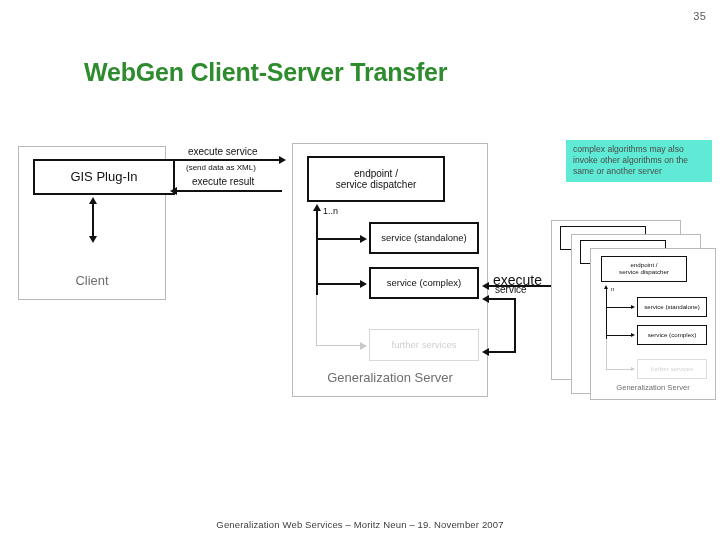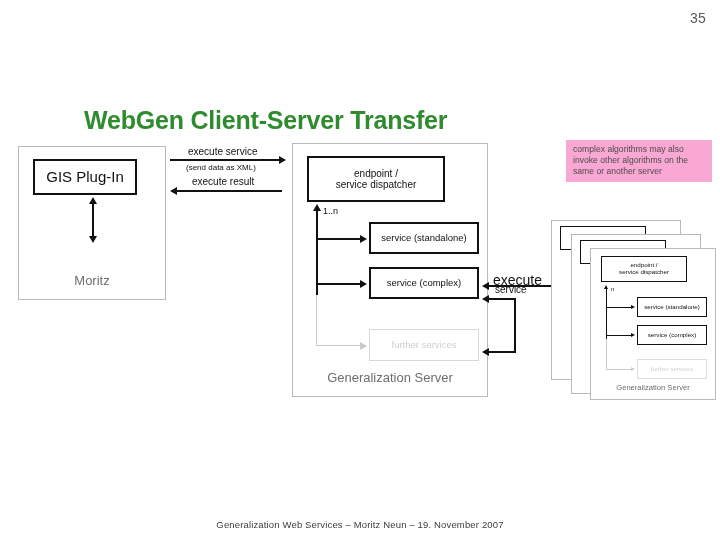--- a/index.html
+++ b/index.html
@@ -14,34 +14,33 @@
     overflow: hidden;
     font-family: "Liberation Sans", sans-serif;
     color: #1a1a1a;
   }
 
   
   #slide-number {
     position: absolute;
     right: 14px;
     top: 10px;
-    font-size: 14px;
+    font-size: 11px;
     color: #5a5a5a;
     letter-spacing: 0.2px;
   }
   #slide-title {
     position: absolute;
     left: 84px;
     top: 58px;
     font-size: 25px;
     font-weight: bold;
     color: #2e8b2e;
     letter-spacing: -0.2px;
     white-space: nowrap;
-    margin-top: 48px;
   }
   #slide-footer {
     position: absolute;
     left: 0;
     right: 0;
     top: 519px;
     text-align: center;
     font-size: 9.5px;
     color: #3d3d3d;
     letter-spacing: 0.15px;
@@ -103,21 +102,21 @@
   }
 
   
   #note-box {
     position: absolute;
     left: 566px;
     top: 140px;
     width: 146px;
     padding: 4px 6px 5px 7px;
     box-sizing: border-box;
-    background: #f9a8d4;
+    background: #5eead4;
     color: #4c4c4c;
     font-size: 8.6px;
     line-height: 1.28;
   }
 
   
   .mini-panel { position: absolute; background:#fff; border:1px solid #b9b9b9; box-sizing:border-box; }
   .mini-box {
     position: absolute; box-sizing: border-box; background:#fff;
     border: 1.6px solid #111; display:flex; align-items:center;
@@ -133,30 +132,30 @@
   .mini-ah-u { border-left:2.5px solid transparent; border-right:2.5px solid transparent; border-bottom:4.5px solid #111; }
 </style>
 </head>
 <body>
 
 <div id="slide-number">35</div>
 <div id="slide-title">WebGen Client-Server Transfer</div>
 <div id="slide-footer">Generalization Web Services – Moritz Neun – 19. November 2007</div>
 
 <div class="panel" style="left:18px; top:146px; width:148px; height:154px;">
-  <div class="nodebox" style="left:14px; top:12px; width:104px; height:36px; font-size:15px;">
+  <div class="nodebox" style="left:14px; top:12px; width:142px; height:36px; font-size:13px;">
     <span>GIS Plug-In</span>
   </div>
 
   <div class="line" style="left:73px; top:56px; width:1.6px; height:34px;"></div>
   <div class="ah ah-u" style="left:69.8px; top:50px;"></div>
   <div class="ah ah-d" style="left:69.8px; top:89px;"></div>
 
 
-  <div class="panel-label" style="top:126px; font-size:13px;">Moritz</div>
+  <div class="panel-label" style="top:126px; font-size:13px;">Client</div>
 </div>
 
 <div class="edge-label" style="left:188px; top:146px; font-size:10px;">execute service</div>
 <div class="edge-label" style="left:186px; top:163px; font-size:8px;">(send data as XML)</div>
 <div class="line" style="left:170px; top:159px; width:110px; height:1.6px;"></div>
 <div class="ah ah-r" style="left:279px; top:155.8px;"></div>
 
 <div class="edge-label" style="left:192px; top:176px; font-size:10px;">execute result</div>
 <div class="line" style="left:177px; top:190px; width:105px; height:1.6px;"></div>
 <div class="ah ah-l" style="left:170px; top:186.8px;"></div>

